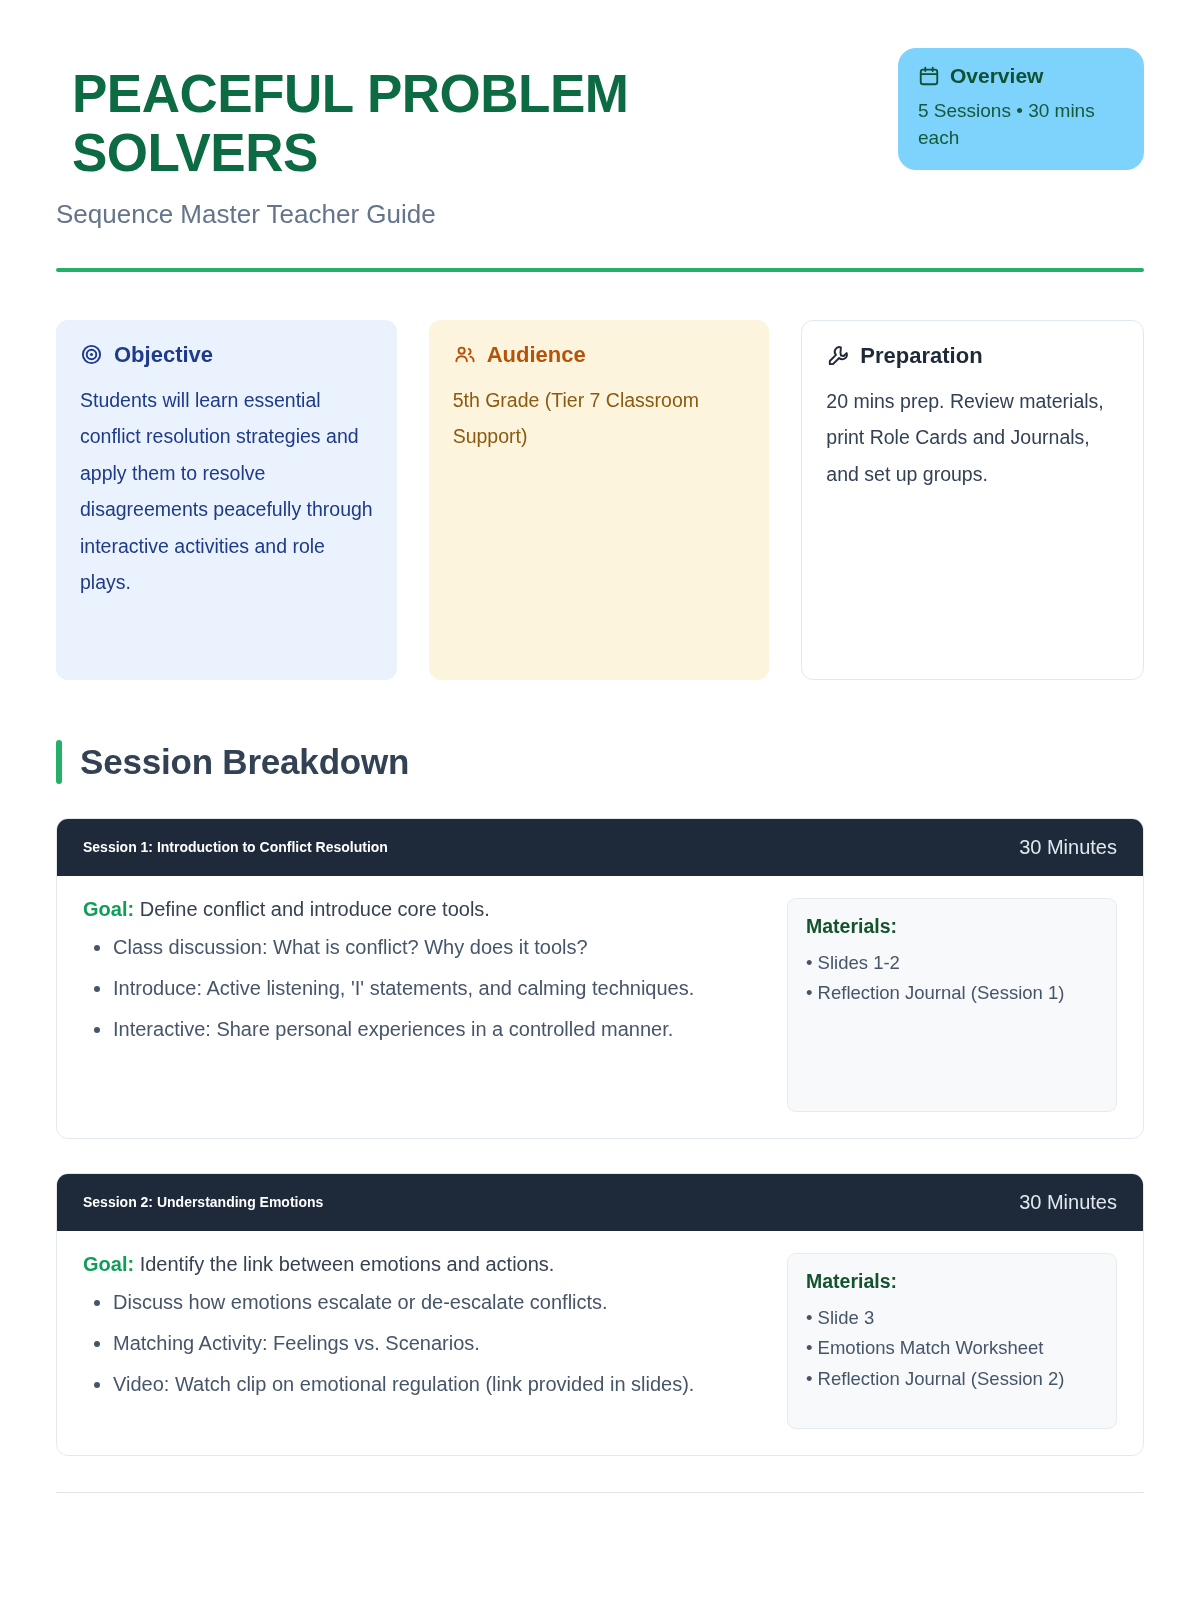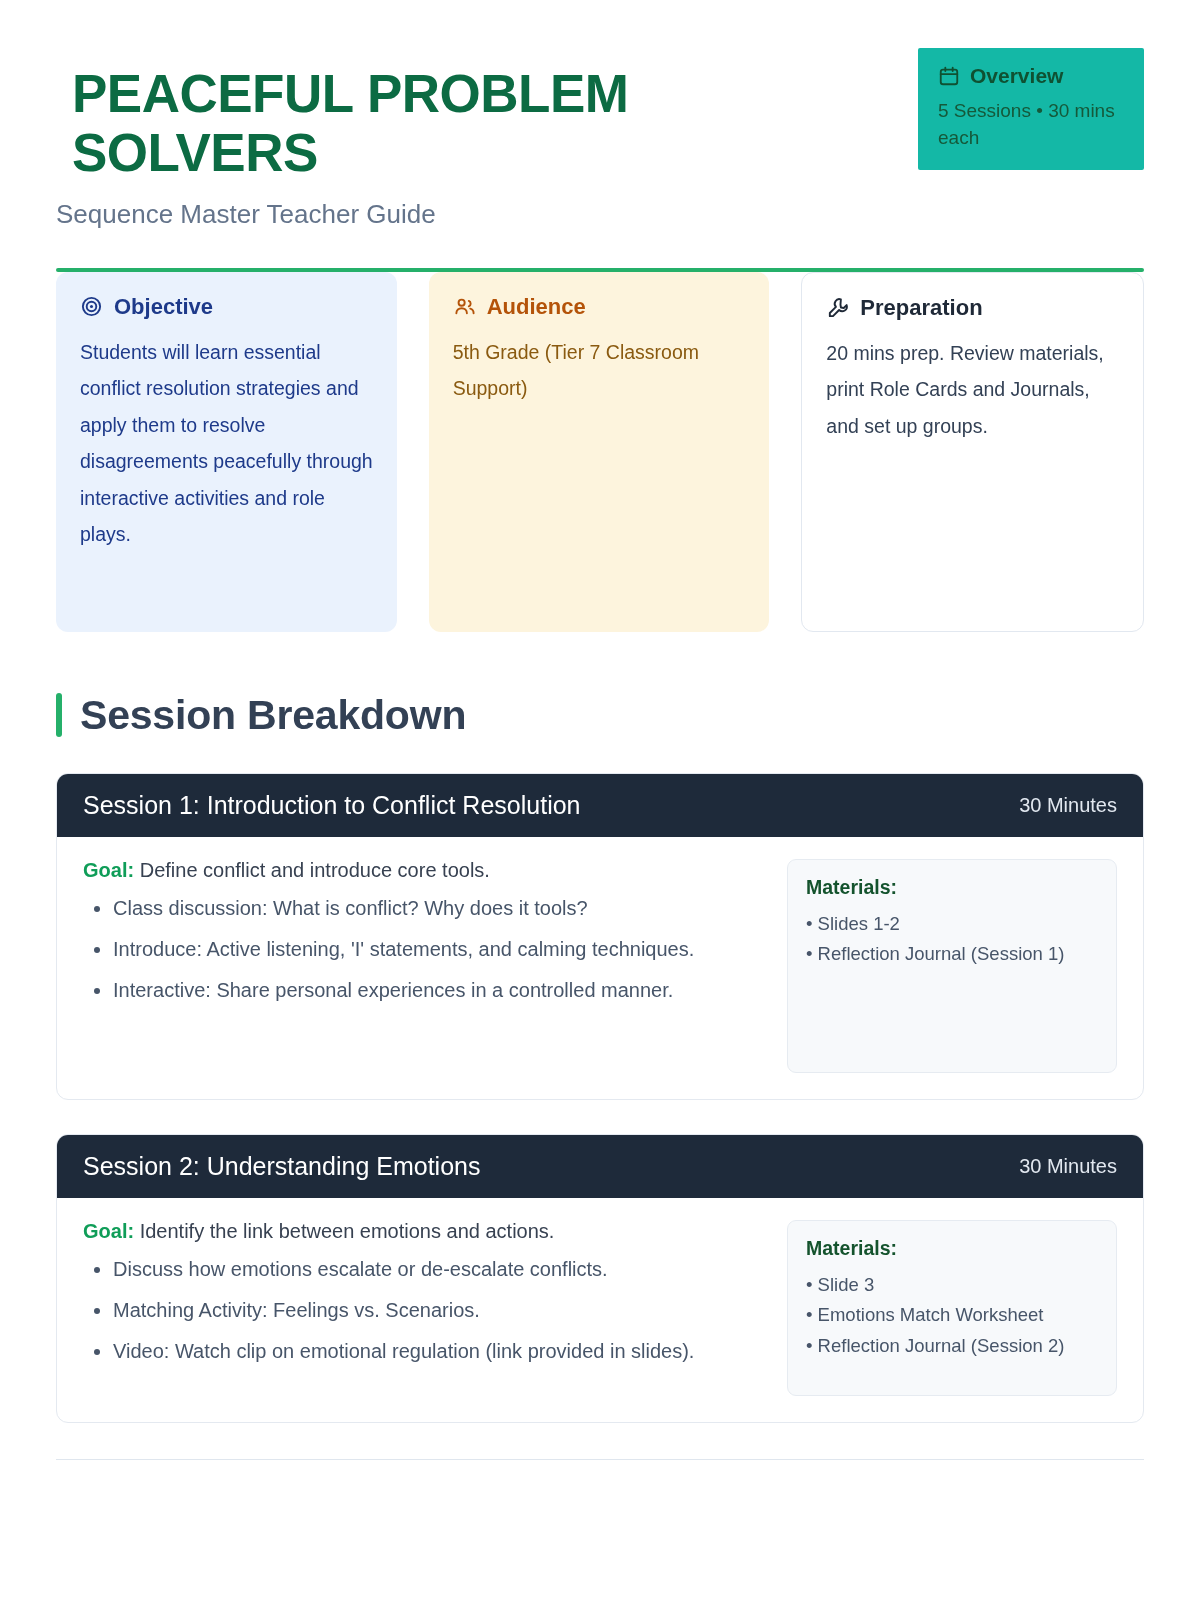--- a/index.html
+++ b/index.html
@@ -33,24 +33,24 @@
     font-weight: 800;
     color: #0c6b43;
     text-transform: uppercase;
   }
   .subtitle {
     font-size: 26px;
     color: #64748b;
     font-weight: 400;
   }
   .overview-card {
-    background: #14b8a6;
-    border-radius: 2px;
+    background: #7dd3fc;
+    border-radius: 18px;
     padding: 16px 20px 18px 20px;
-    width: 226px;
+    width: 246px;
     min-height: 104px;
   }
   .overview-head {
     display: flex;
     align-items: center;
     gap: 10px;
     font-size: 21px;
     font-weight: 700;
     color: #0f5132;
   }
@@ -62,20 +62,21 @@
   }
   .rule {
     margin-top: 38px;
     height: 4px;
     background: #25b06a;
     border-radius: 2px;
   }
 
   
   .info-row {
+    margin-top: 48px;
     display: flex;
     gap: 32px;
     align-items: stretch;
   }
   .info-card {
     flex: 1 1 0;
     border-radius: 12px;
     padding: 22px 24px 26px 24px;
     min-height: 360px;
   }
@@ -116,21 +117,21 @@
     gap: 18px;
   }
   .section-bar {
     width: 6px;
     height: 44px;
     background: #25b06a;
     border-radius: 3px;
   }
   .section-heading h2 {
     margin: 0;
-    font-size: 41px;
+    font-size: 35px;
     font-weight: 800;
     color: #334155;
     letter-spacing: -0.2px;
   }
 
   
   .session {
     margin-top: 34px;
     border: 1px solid #e4e9f0;
     border-radius: 12px;
@@ -139,22 +140,22 @@
   }
   .session-head {
     background: #1e2a3a;
     color: #fff;
     padding: 17px 26px;
     display: flex;
     justify-content: space-between;
     align-items: center;
   }
   .session-title {
-    font-size: 25px;
-    font-weight: 400;
+    font-size: 14px;
+    font-weight: 700;
   }
   .session-duration {
     font-size: 20px;
     color: #e2e8f0;
     font-weight: 400;
   }
   .session-body {
     display: flex;
     gap: 16px;
     padding: 22px 26px 26px 26px;

